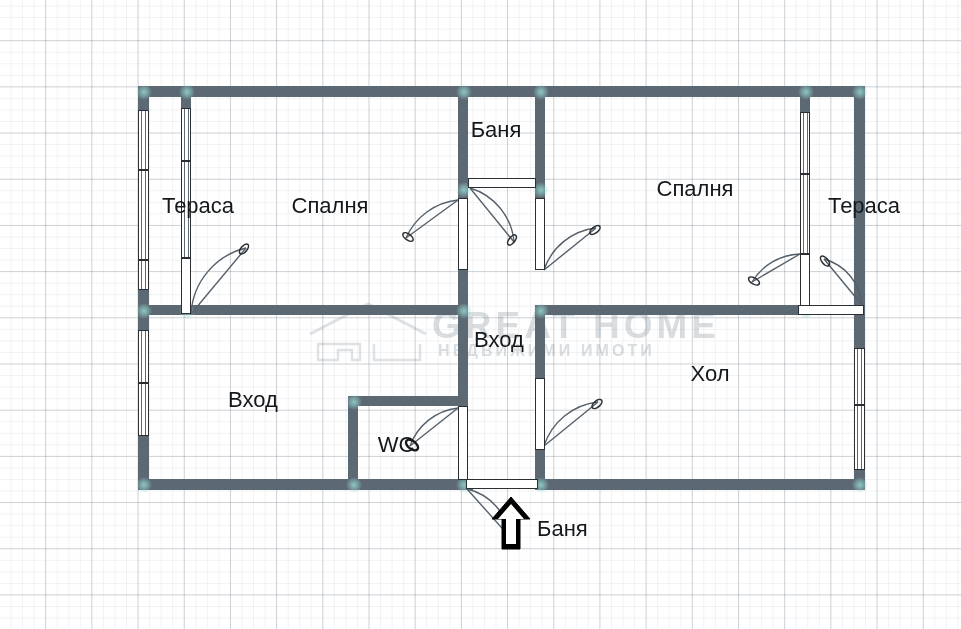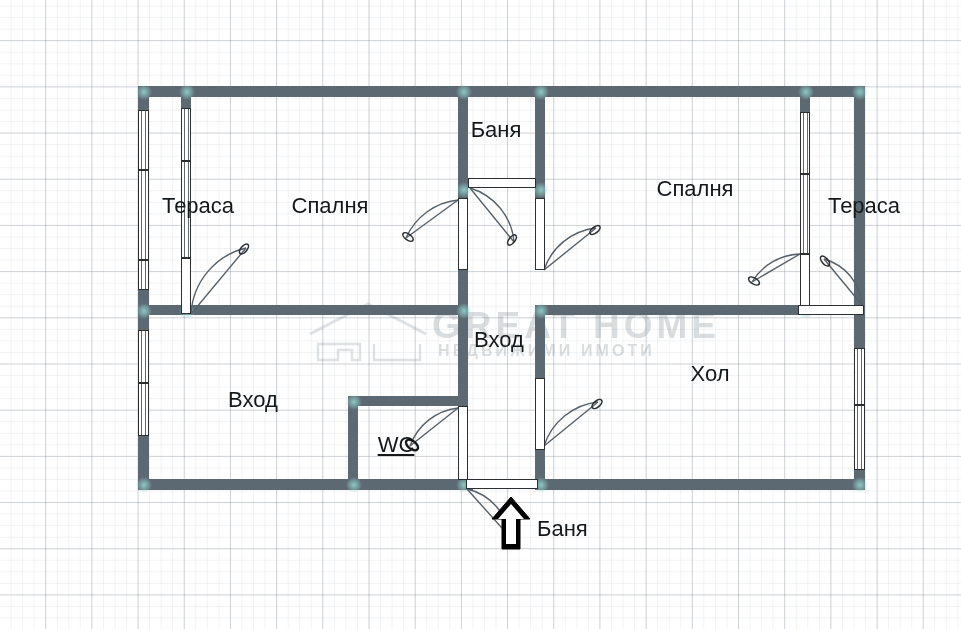--- a/index.html
+++ b/index.html
@@ -219,19 +219,19 @@
     <div class="wm-text wm-main" style="left:432px;top:307px;">GREAT HOME</div>
     <div class="wm-text wm-sub" style="left:438px;top:343px;">НЕДВИЖИМИ ИМОТИ</div>
   </div>
 
   <div class="lbl" style="left:198px;top:196px;transform:translateX(-50%);">Тераса</div>
   <div class="lbl" style="left:330px;top:196px;transform:translateX(-50%);">Спалня</div>
   <div class="lbl" style="left:496px;top:120px;transform:translateX(-50%);">Баня</div>
   <div class="lbl" style="left:695px;top:179px;transform:translateX(-50%);">Спалня</div>
   <div class="lbl" style="left:864px;top:196px;transform:translateX(-50%);">Тераса</div>
   <div class="lbl" style="left:253px;top:390px;transform:translateX(-50%);">Вход</div>
-  <div class="lbl" style="left:396px;top:435px;transform:translateX(-50%);text-decoration:underline;">WC</div>
+  <div class="lbl" style="left:396px;top:435px;transform:translateX(-50%);">WC</div>
   <div class="lbl" style="left:499px;top:330px;transform:translateX(-50%);">Вход</div>
   <div class="lbl" style="left:710px;top:364px;transform:translateX(-50%);">Хол</div>
 
   <div class="lbl" style="left:537px;top:519px;">Баня</div>
 
 </div>
 
 </body></html>

